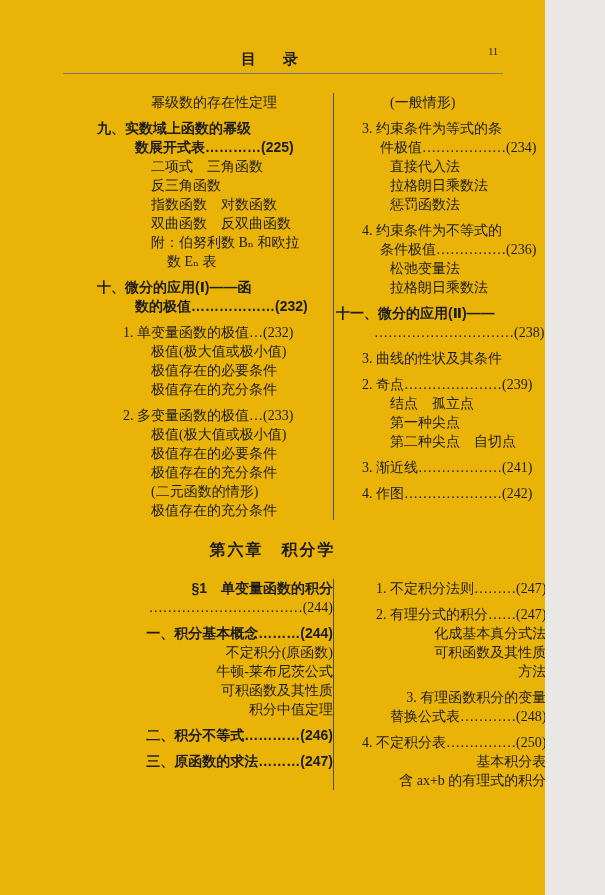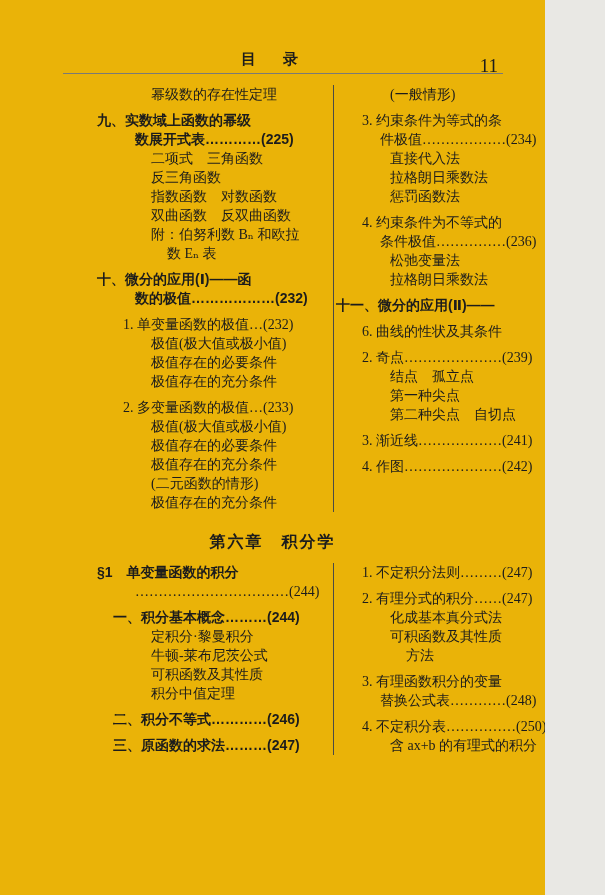--- a/index.html
+++ b/index.html
@@ -22,37 +22,38 @@
   }
   .htitle{
     display:block;
     text-align:center;
     font-size:15px;
     font-weight:bold;
     letter-spacing:6px;
   }
   .pagenum{
     position:absolute;
-    right:47px;top:55px;
-    font-size:19px;
+    right:47px;top:46px;
+    font-size:10px;
   }
   .hrule{
     margin:3px 42px 0 63px;
     border-top:1px solid #7a7a76;
     height:0;
   }
   .cols{
     display:flex;
     margin:0 38px 0 95px;
   }
   .cols.top{padding:11px 0 10px 0;}
-  .cols.bottom{padding:4px 0 0 0;}
+  .cols.bottom{padding:4px 0 0 0;text-align:right;}
   .col{
     font-size:14px;
     line-height:19px;
+    margin-top:8px;
   }
   .col.left{width:238px;flex:0 0 238px;}
   .col.right{
     flex:1;
     border-left:1px solid #4a4a46;
     padding-left:0;
   }
   .line{white-space:nowrap;}
   .l0{margin-left:2px;}
   .l05{margin-left:18px;}
@@ -119,52 +120,54 @@
         <div class="line l1 gap">3. 约束条件为等式的条</div>
         <div class="line l2c">件极值………………(234)</div>
         <div class="line l2">直接代入法</div>
         <div class="line l2">拉格朗日乘数法</div>
         <div class="line l2">惩罚函数法</div>
         <div class="line l1 gap">4. 约束条件为不等式的</div>
         <div class="line l2c">条件极值……………(236)</div>
         <div class="line l2">松弛变量法</div>
         <div class="line l2">拉格朗日乘数法</div>
         <div class="line l0 bold gap">十一、微分的应用(Ⅱ)——</div>
-        <div class="line l1 gap">6. 曲线的性状及其条件</div>
+        <div class="line l1c">…………………………(238)</div>
+        <div class="line l1 gap">3. 曲线的性状及其条件</div>
         <div class="line l1 gap">2. 奇点…………………(239)</div>
         <div class="line l2">结点　孤立点</div>
         <div class="line l2">第一种尖点</div>
         <div class="line l2">第二种尖点　自切点</div>
         <div class="line l1 gap">3. 渐近线………………(241)</div>
         <div class="line l1 gap">4. 作图…………………(242)</div>
       </div>
   </div>
 
   <div class="chapter">第六章　积分学</div>
 
   <div class="cols bottom">
     <div class="col left">
 
     <div class="line l0 bold">§1　单变量函数的积分</div>
         <div class="line l1c">……………………………(244)</div>
         <div class="line l05 bold gap">一、积分基本概念………(244)</div>
-        <div class="line l2">定积分·黎曼积分</div>
+        <div class="line l2">不定积分(原函数)</div>
         <div class="line l2">牛顿-莱布尼茨公式</div>
         <div class="line l2">可积函数及其性质</div>
         <div class="line l2">积分中值定理</div>
         <div class="line l05 bold gap">二、积分不等式…………(246)</div>
         <div class="line l05 bold gap">三、原函数的求法………(247)</div>
       </div>
     <div class="col right">
 
     <div class="line l1">1. 不定积分法则………(247)</div>
         <div class="line l1 gap">2. 有理分式的积分……(247)</div>
         <div class="line l2">化成基本真分式法</div>
         <div class="line l2">可积函数及其性质</div>
         <div class="line l3">方法</div>
         <div class="line l1 gap">3. 有理函数积分的变量</div>
         <div class="line l2c">替换公式表…………(248)</div>
         <div class="line l1 gap">4. 不定积分表……………(250)</div>
+        <div class="line l2">基本积分表</div>
         <div class="line l2">含 ax+b 的有理式的积分</div>
       </div>
   </div>
 
 </div>
 
 </body></html>

